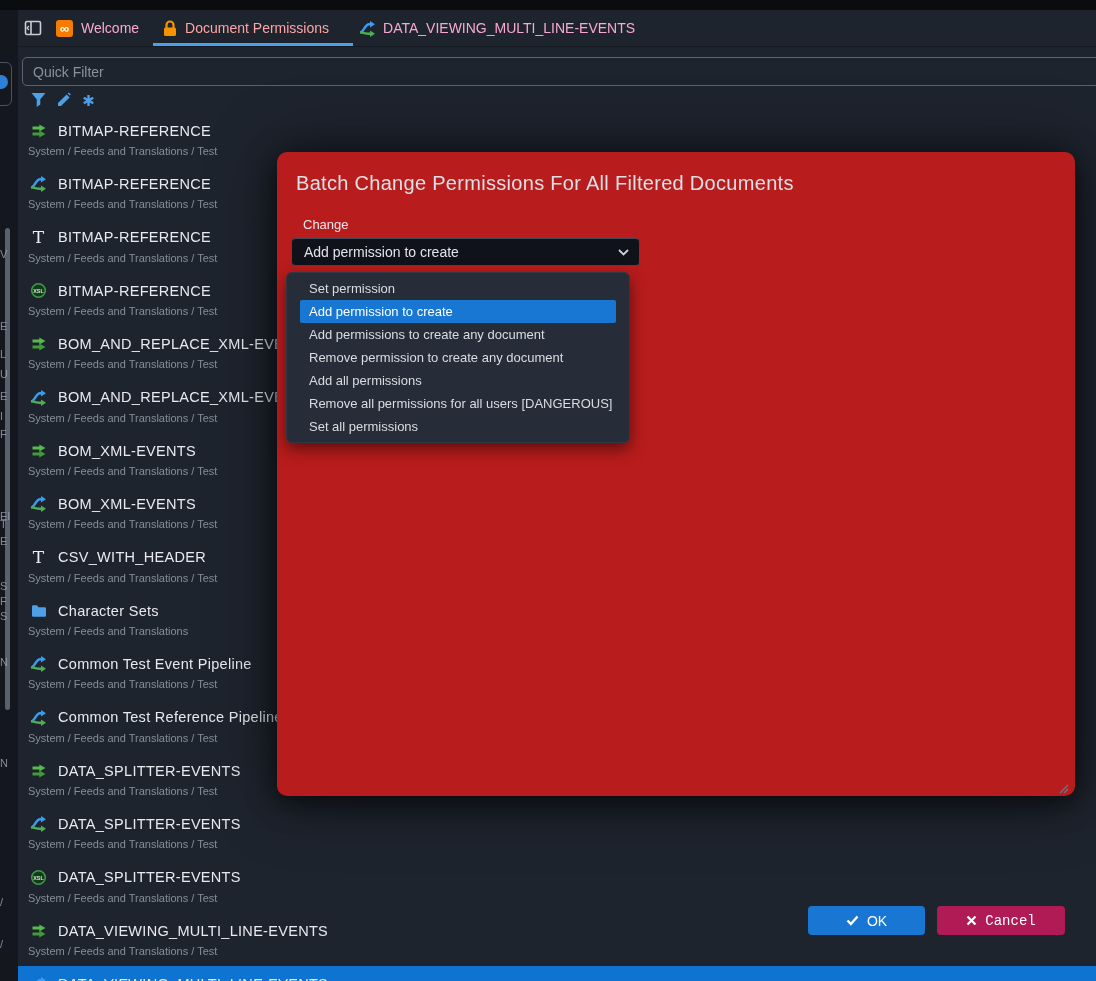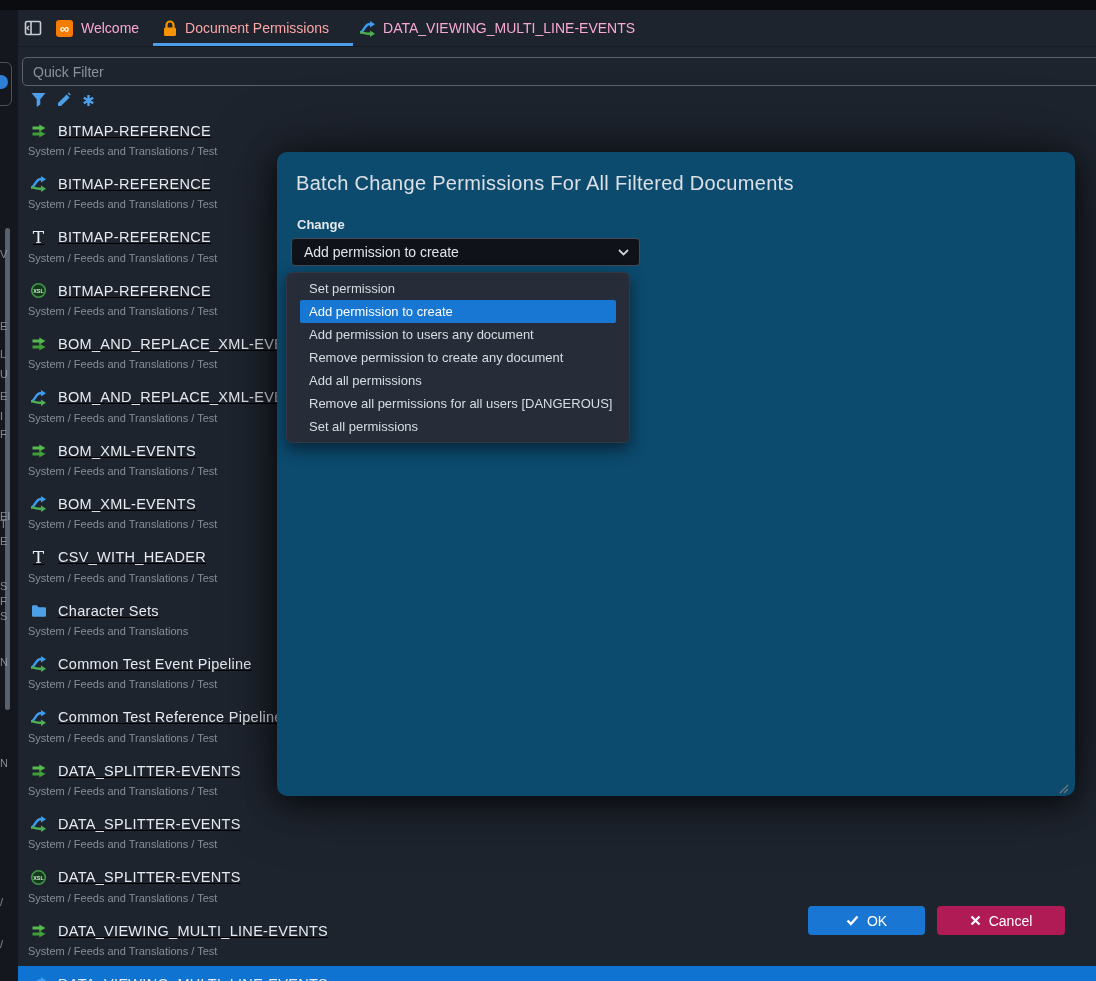--- a/index.html
+++ b/index.html
@@ -43,39 +43,39 @@
   .quick-filter::placeholder{color:#8a919b;}
 
   
   .tool-icons{position:absolute;left:12px;top:81px;display:flex;align-items:center;gap:8px;height:18px;}
   .tool-icons .ticon{width:17px;height:17px;display:flex;align-items:center;justify-content:center;cursor:pointer;}
   .star-glyph{color:#4d9fe8;font-size:15px;font-weight:bold;line-height:17px;}
 
   
   .doc-list{position:absolute;left:0;top:102px;right:0;bottom:-100px;overflow:hidden;}
   .row{height:53.35px;box-sizing:border-box;cursor:pointer;}
-  .row-line1{display:flex;align-items:center;padding-left:12px;padding-top:7px;height:23px;box-sizing:content-box;text-decoration:underline;}
+  .row-line1{display:flex;align-items:center;padding-left:12px;padding-top:7px;height:23px;box-sizing:content-box;}
   .doc-icon{width:17px;height:17px;flex:0 0 auto;display:flex;align-items:center;justify-content:center;margin-right:11px;}
   .row-title{font-size:14.5px;letter-spacing:.3px;color:#e7eaee;white-space:nowrap;}
   .row-path{padding-left:10px;margin-top:3px;font-size:11px;color:#878e98;white-space:nowrap;}
   .row.selected{background:#0e73d1;}
   .ticon-serif{font-family:"DejaVu Serif","Liberation Serif",serif;font-size:17px;color:#eef1f4;line-height:17px;}
 
   
-  .dialog{position:absolute;left:277px;top:152px;width:798px;height:644px;background:#0c4a6e;border-radius:10px;z-index:10;box-shadow:0 6px 28px rgba(0,0,0,.65),0 0 70px rgba(0,0,0,.45);}
+  .dialog{position:absolute;left:277px;top:152px;width:798px;height:644px;background:#b91c1c;border-radius:10px;z-index:10;box-shadow:0 6px 28px rgba(0,0,0,.65),0 0 70px rgba(0,0,0,.45);}
   .dlg-title{position:absolute;left:19px;top:20px;font-size:20px;color:#dce0e5;letter-spacing:.3px;}
-  .change-label{position:absolute;left:20px;top:65px;font-size:13px;font-weight:bold;color:#e4e7eb;}
+  .change-label{position:absolute;left:26px;top:65px;font-size:13px;font-weight:normal;color:#e4e7eb;}
   .select{position:absolute;left:14px;top:86px;width:349px;height:28px;box-sizing:border-box;background:#0f1319;border:1px solid #434b59;border-radius:4px;display:flex;align-items:center;justify-content:space-between;padding:0 10px 0 12px;cursor:pointer;}
   .select .sel-text{font-size:14px;color:#e0e4e9;}
   .menu{position:absolute;left:9px;top:120px;width:344px;box-sizing:border-box;background:#272d38;border:1px solid #313845;border-radius:6px;padding:4px 8px;box-shadow:0 6px 16px rgba(0,0,0,.5);}
   .opt{height:23px;line-height:23px;margin:0 5px;padding-left:9px;font-size:13px;color:#d8dde3;border-radius:2px;white-space:nowrap;cursor:pointer;}
   .opt.hl{background:#1977d4;color:#fff;}
   .btn{position:absolute;top:754px;height:29px;box-sizing:border-box;border:none;border-radius:4px;display:flex;align-items:center;justify-content:center;gap:8px;color:#fff;font-size:14px;font-family:inherit;cursor:pointer;}
   .btn-ok{left:531px;width:117px;background:#1976d2;}
-  .btn-cancel{left:660px;width:128px;background:#b01b56;}
+  .btn-cancel{left:660px;width:128px;background:#b01b56;font-family:Liberation Mono, monospace;}
   .resize-handle{position:absolute;right:6px;bottom:4px;width:12px;height:12px;cursor:nwse-resize;}
 </style>
 </head>
 <body>
 
 <div class="top-strip"></div>
 
 <div class="left-edge">
   <div class="edge-widget">
       <div class="dot"></div>
@@ -383,21 +383,21 @@
     <span style="display:flex;">
       <svg width="11" height="7" viewBox="0 0 11 7">
           <path d="M1 1 l4.5 4.5 L10 1" fill="none" stroke="#ccd2d9" stroke-width="1.8"></path>
         </svg>
     </span>
   </div>
 
   <div class="menu" id="dropdown-menu">
       <div class="opt">Set permission</div>
       <div class="opt hl">Add permission to create</div>
-      <div class="opt">Add permission to users any document</div>
+      <div class="opt">Add permissions to create any document</div>
       <div class="opt">Remove permission to create any document</div>
       <div class="opt">Add all permissions</div>
       <div class="opt">Remove all permissions for all users [DANGEROUS]</div>
       <div class="opt">Set all permissions</div>
     </div>
 
   <button class="btn btn-ok">
     <span style="display:flex;">
       <svg width="13" height="11" viewBox="0 0 13 11">
           <path d="M1.5 5.5 l3.4 3.5 L11.5 1.5" fill="none" stroke="#fff" stroke-width="2.4"></path>

